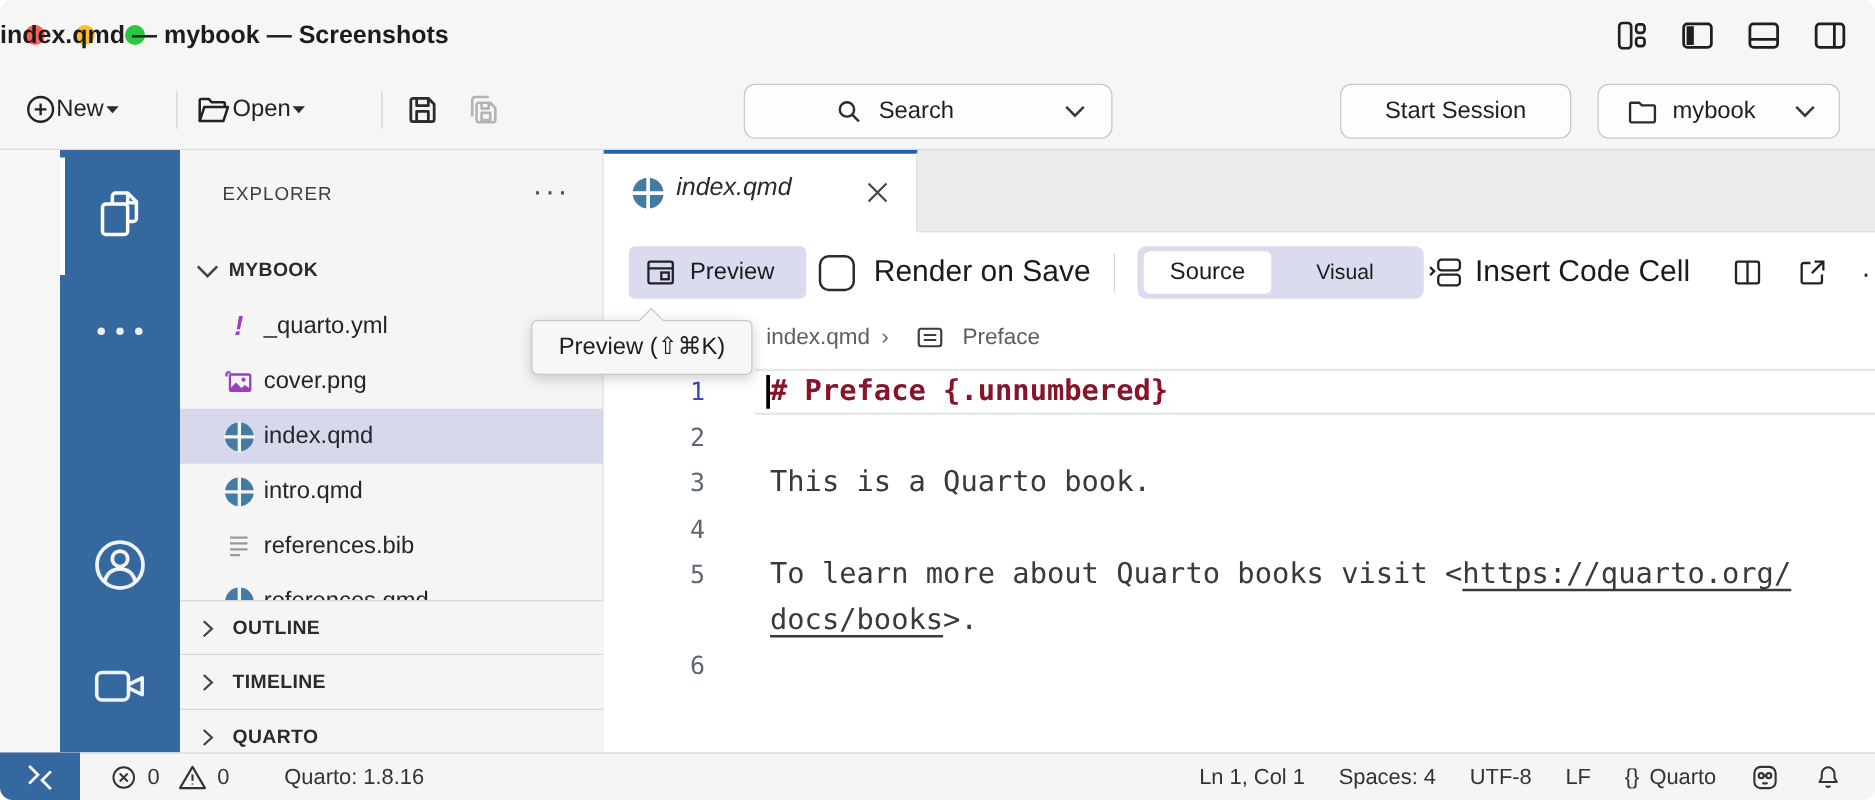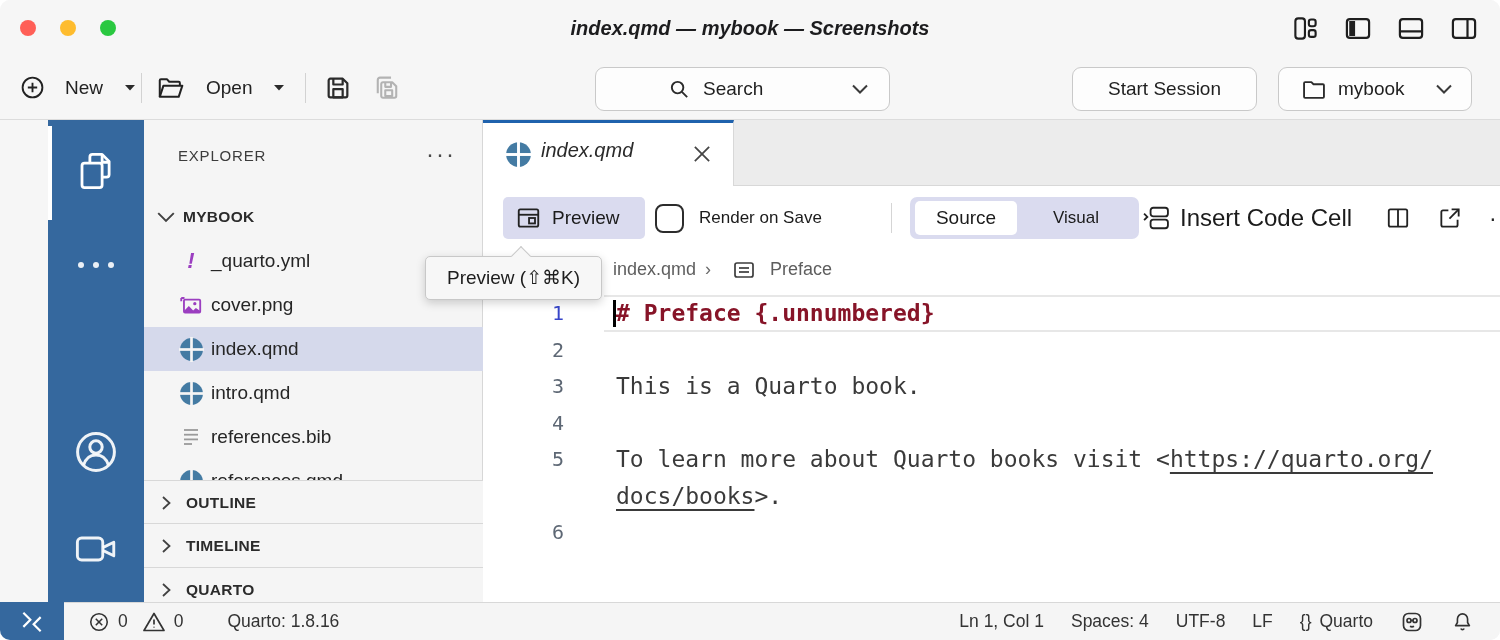--- a/index.html
+++ b/index.html
@@ -10,28 +10,28 @@
   #window { position:absolute; inset:0; width:1500px; height:640px; border-radius:10px;
             overflow:hidden; background:#f6f6f6; }
 
   
   .titlebar { position:absolute; left:0; top:0; width:1500px; height:56px; background:#f6f6f6; }
   .traffic { position:absolute; top:20px; width:16px; height:16px; border-radius:50%; }
   .t-red    { left:20px;  background:var(--traffic-red,#ff5f57); }
   .t-yellow { left:60px;  background:var(--traffic-yellow,#febc2e); }
   .t-green  { left:100px; background:var(--traffic-green,#2ac840); }
   .win-title { position:absolute; left:0; right:0; top:0; height:56px; line-height:56px;
-               text-align:center; font-size:20px; font-weight:600; color:#1c1c1e;font-style:italic; }
+               font-size:20px; font-weight:600; color:#1c1c1e; }
   .tb-icons { position:absolute; right:22px; top:14px; display:flex; gap:25px; color:#1f1f1f; }
   .tb-icons .icon-btn { width:28px; height:28px; display:flex; align-items:center; justify-content:center; }
 
   
   .toolbar { position:absolute; left:0; top:56px; width:1500px; height:64px; background:#f6f6f6;
              border-bottom:1px solid #dcdcdc; }
-  .tool-item { position:absolute; top:0; height:63px; display:flex; align-items:center; gap:20px;
+  .tool-item { position:absolute; top:0; height:63px; display:flex; align-items:center; gap:0;
                font-size:19px; color:#222; }
   .vsep { position:absolute; top:17px; width:1px; height:30px; background:#d2d2d2; }
   .pill { position:absolute; top:11px; height:44px; border:1.5px solid #c9c9c9; border-radius:9px;
           background:#fdfdfd; display:flex; align-items:center; font-size:19px; color:#1f1f1f; }
 
   
   .main { position:absolute; left:0; top:120px; width:1500px; height:482px;margin-left:48px; }
 
   .activitybar { position:absolute; left:0; top:0; width:96px; height:482px;
                  background:var(--activity-blue,#35689e); }
@@ -66,21 +66,21 @@
   .tab .tlabel { position:absolute; left:58px; top:16px; font-size:20px; font-style:italic; color:#2a2a2a; }
   .tab .close { position:absolute; right:20px; top:20px; color:#454545; }
 
   .ed-toolbar { position:absolute; left:0; top:66px; width:100%; height:64px; background:#fff; }
   .preview-btn { position:absolute; left:20px; top:11px; width:142px; height:42px; border-radius:5px;
                  background:var(--lavender,#dadbef); display:flex; align-items:center; gap:10px;
                  padding-left:12px; font-size:19px; color:#1b1b1b; }
   .checkbox { position:absolute; left:172px; top:18px; width:29px; height:29px; border:2.5px solid #2c2c2c;
               border-radius:8px; background:#fff; }
   .rosave { position:absolute; left:216px; top:0; height:64px; display:flex; align-items:center;
-            font-size:17px; color:#1b1b1b; }
+            font-size:24px; color:#1b1b1b; }
   .ed-sep { position:absolute; left:408px; top:17px; width:1px; height:30px; background:#d5d5d5; }
   .segmented { position:absolute; left:427px; top:11px; width:229px; height:42px; border-radius:7px;
                background:var(--lavender,#dadbef); display:flex; align-items:center; }
   .seg-on { position:absolute; left:5px; top:4px; width:102px; height:34px; background:#fff; border-radius:5px;
             display:flex; align-items:center; justify-content:center; font-size:19px; color:#1b1b1b; }
   .seg-off { position:absolute; left:107px; width:118px; text-align:center; font-size:17px; color:#1b1b1b; }
   .insert-cell { position:absolute; left:658px; top:0; height:64px; display:flex; align-items:center; gap:9px;
                  font-size:24px; color:#1b1b1b; }
   .ed-right-icons { position:absolute; right:30px; top:0; height:64px; display:flex; align-items:center;
                     gap:26px; color:#2a2a2a; }

